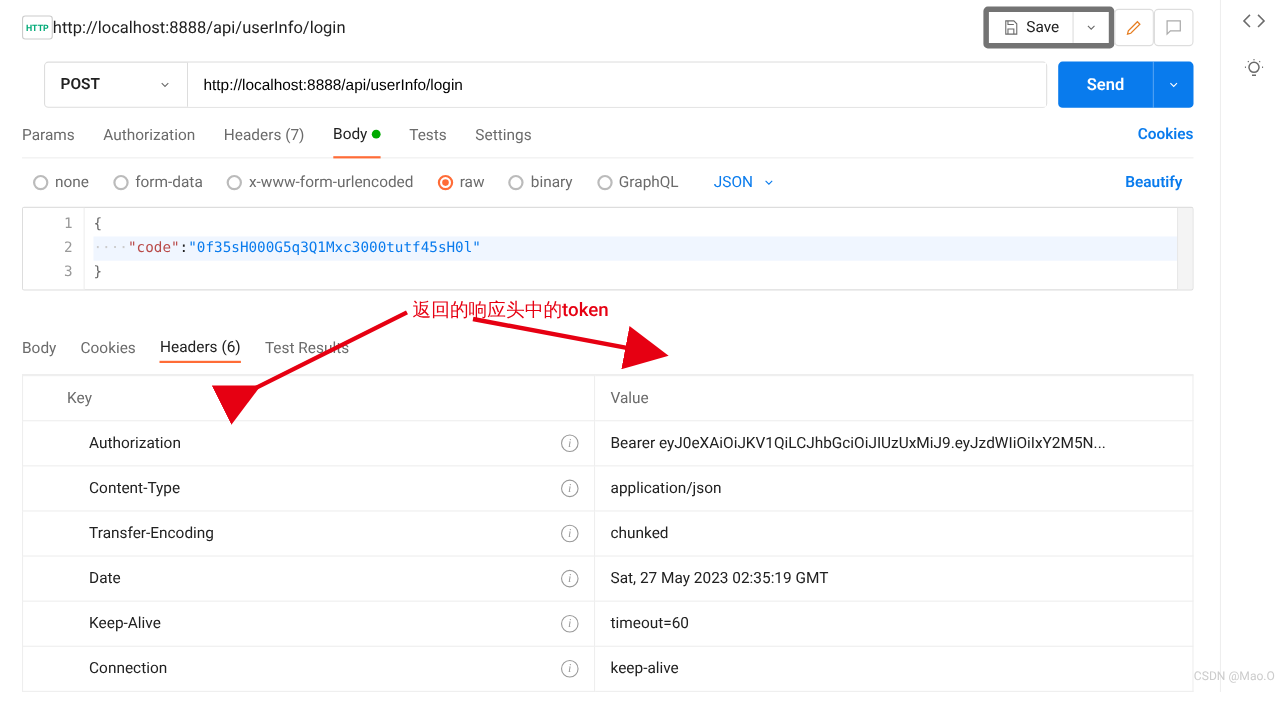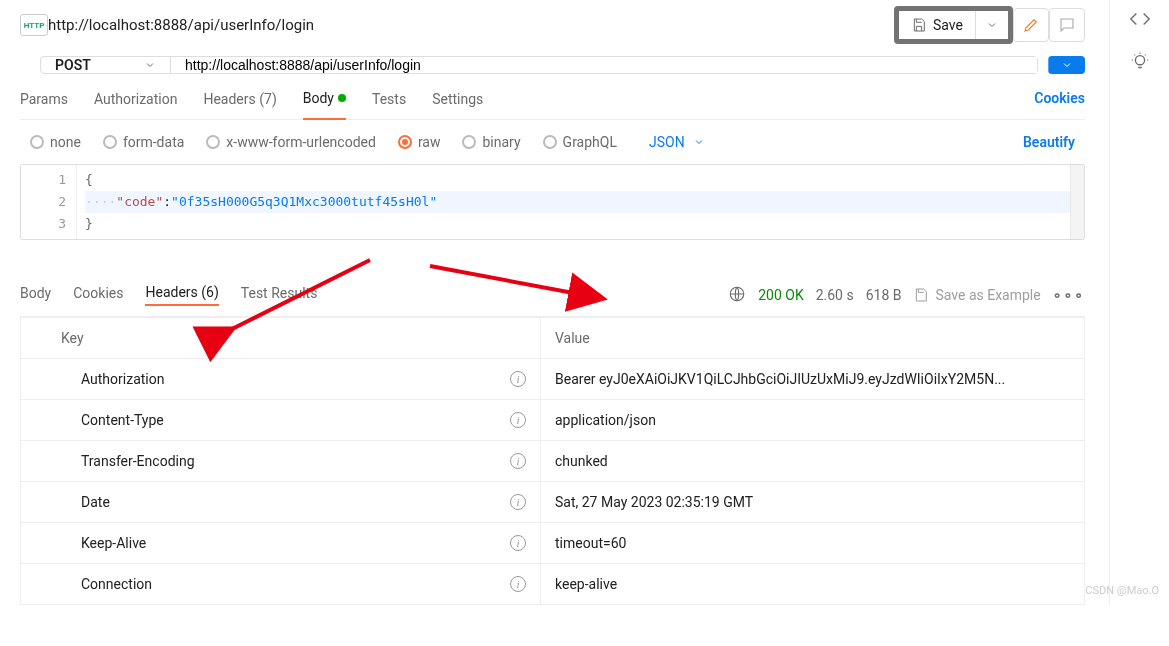--- a/index.html
+++ b/index.html
@@ -119,20 +119,21 @@
     <div class="method-url">
       <div class="method">
         <span>POST</span>
         <svg viewBox="0 0 24 24">
             <path d="M6 9l6 6 6-6"></path>
           </svg>
       </div>
       <input class="url-input" value="http://localhost:8888/api/userInfo/login" style="">
     </div>
     <div class="send-group">
+      <div class="send-btn">Send</div>
       <div class="send-dd">
           <svg viewBox="0 0 24 24">
             <path d="M6 9l6 6 6-6"></path>
           </svg>
         </div>
     </div>
   </div>
 
   <div class="req-tabs">
     <div class="req-tab">Params</div>
@@ -189,20 +190,21 @@
     </div>
     <div class="code">
       <div class="code-line"><span class="brace">{</span></div>
       <div class="code-line hl"><span class="dots">····</span><span class="key">"code"</span><span>:</span><span class="val">"0f35sH000G5q3Q1Mxc3000tutf45sH0l"</span></div>
       <div class="code-line"><span class="brace">}</span></div>
       <div class="scroll-indicator"></div>
     </div>
   </div>
 
   <div class="annotation-wrap">
+    <div class="annotation">返回的响应头中的token</div>
     <div class="arrow" style="left:180px; top:8px;">
       <svg width="180" height="90">
           <defs>
             <marker id="ah1" markerWidth="10" markerHeight="10" refX="2" refY="5" orient="auto">
               <path d="M10,0 L0,5 L10,10 z" fill="#e60012"></path>
             </marker>
           </defs>
           <line x1="170" y1="8" x2="30" y2="78" stroke="#e60012" stroke-width="4" marker-end="url(#ah1)"></line>
         </svg>
     </div>
@@ -216,36 +218,20 @@
           <line x1="10" y1="10" x2="180" y2="42" stroke="#e60012" stroke-width="4" marker-end="url(#ah2)"></line>
         </svg>
     </div>
   </div>
 
   <div class="resp-tabs">
     <div class="resp-tab">Body</div>
     <div class="resp-tab">Cookies</div>
     <div class="resp-tab active">Headers (6)</div>
     <div class="resp-tab">Test Results</div>
-    <div class="resp-right">
-      <span class="globe"><svg viewBox="0 0 24 24">
-            <circle cx="12" cy="12" r="9"></circle>
-            <path d="M3 12h18M12 3c3 3 3 15 0 18M12 3c-3 3-3 15 0 18"></path>
-          </svg></span>
-      <span class="status">200 OK</span>
-      <span class="meta">2.60 s</span>
-      <span class="meta">618 B</span>
-      <span class="save-example">
-        <svg viewBox="0 0 24 24">
-            <path d="M5 3h11l4 4v14H5zM8 3v5h8"></path>
-          </svg>
-        <span>Save as Example</span>
-      </span>
-      <span class="more">∘∘∘</span>
-    </div>
   </div>
 
   <table class="headers-table">
     <thead>
       <tr>
         <th class="key-th">Key</th>
         <th>Value</th>
       </tr>
     </thead>
     <tbody id="headers-body">

